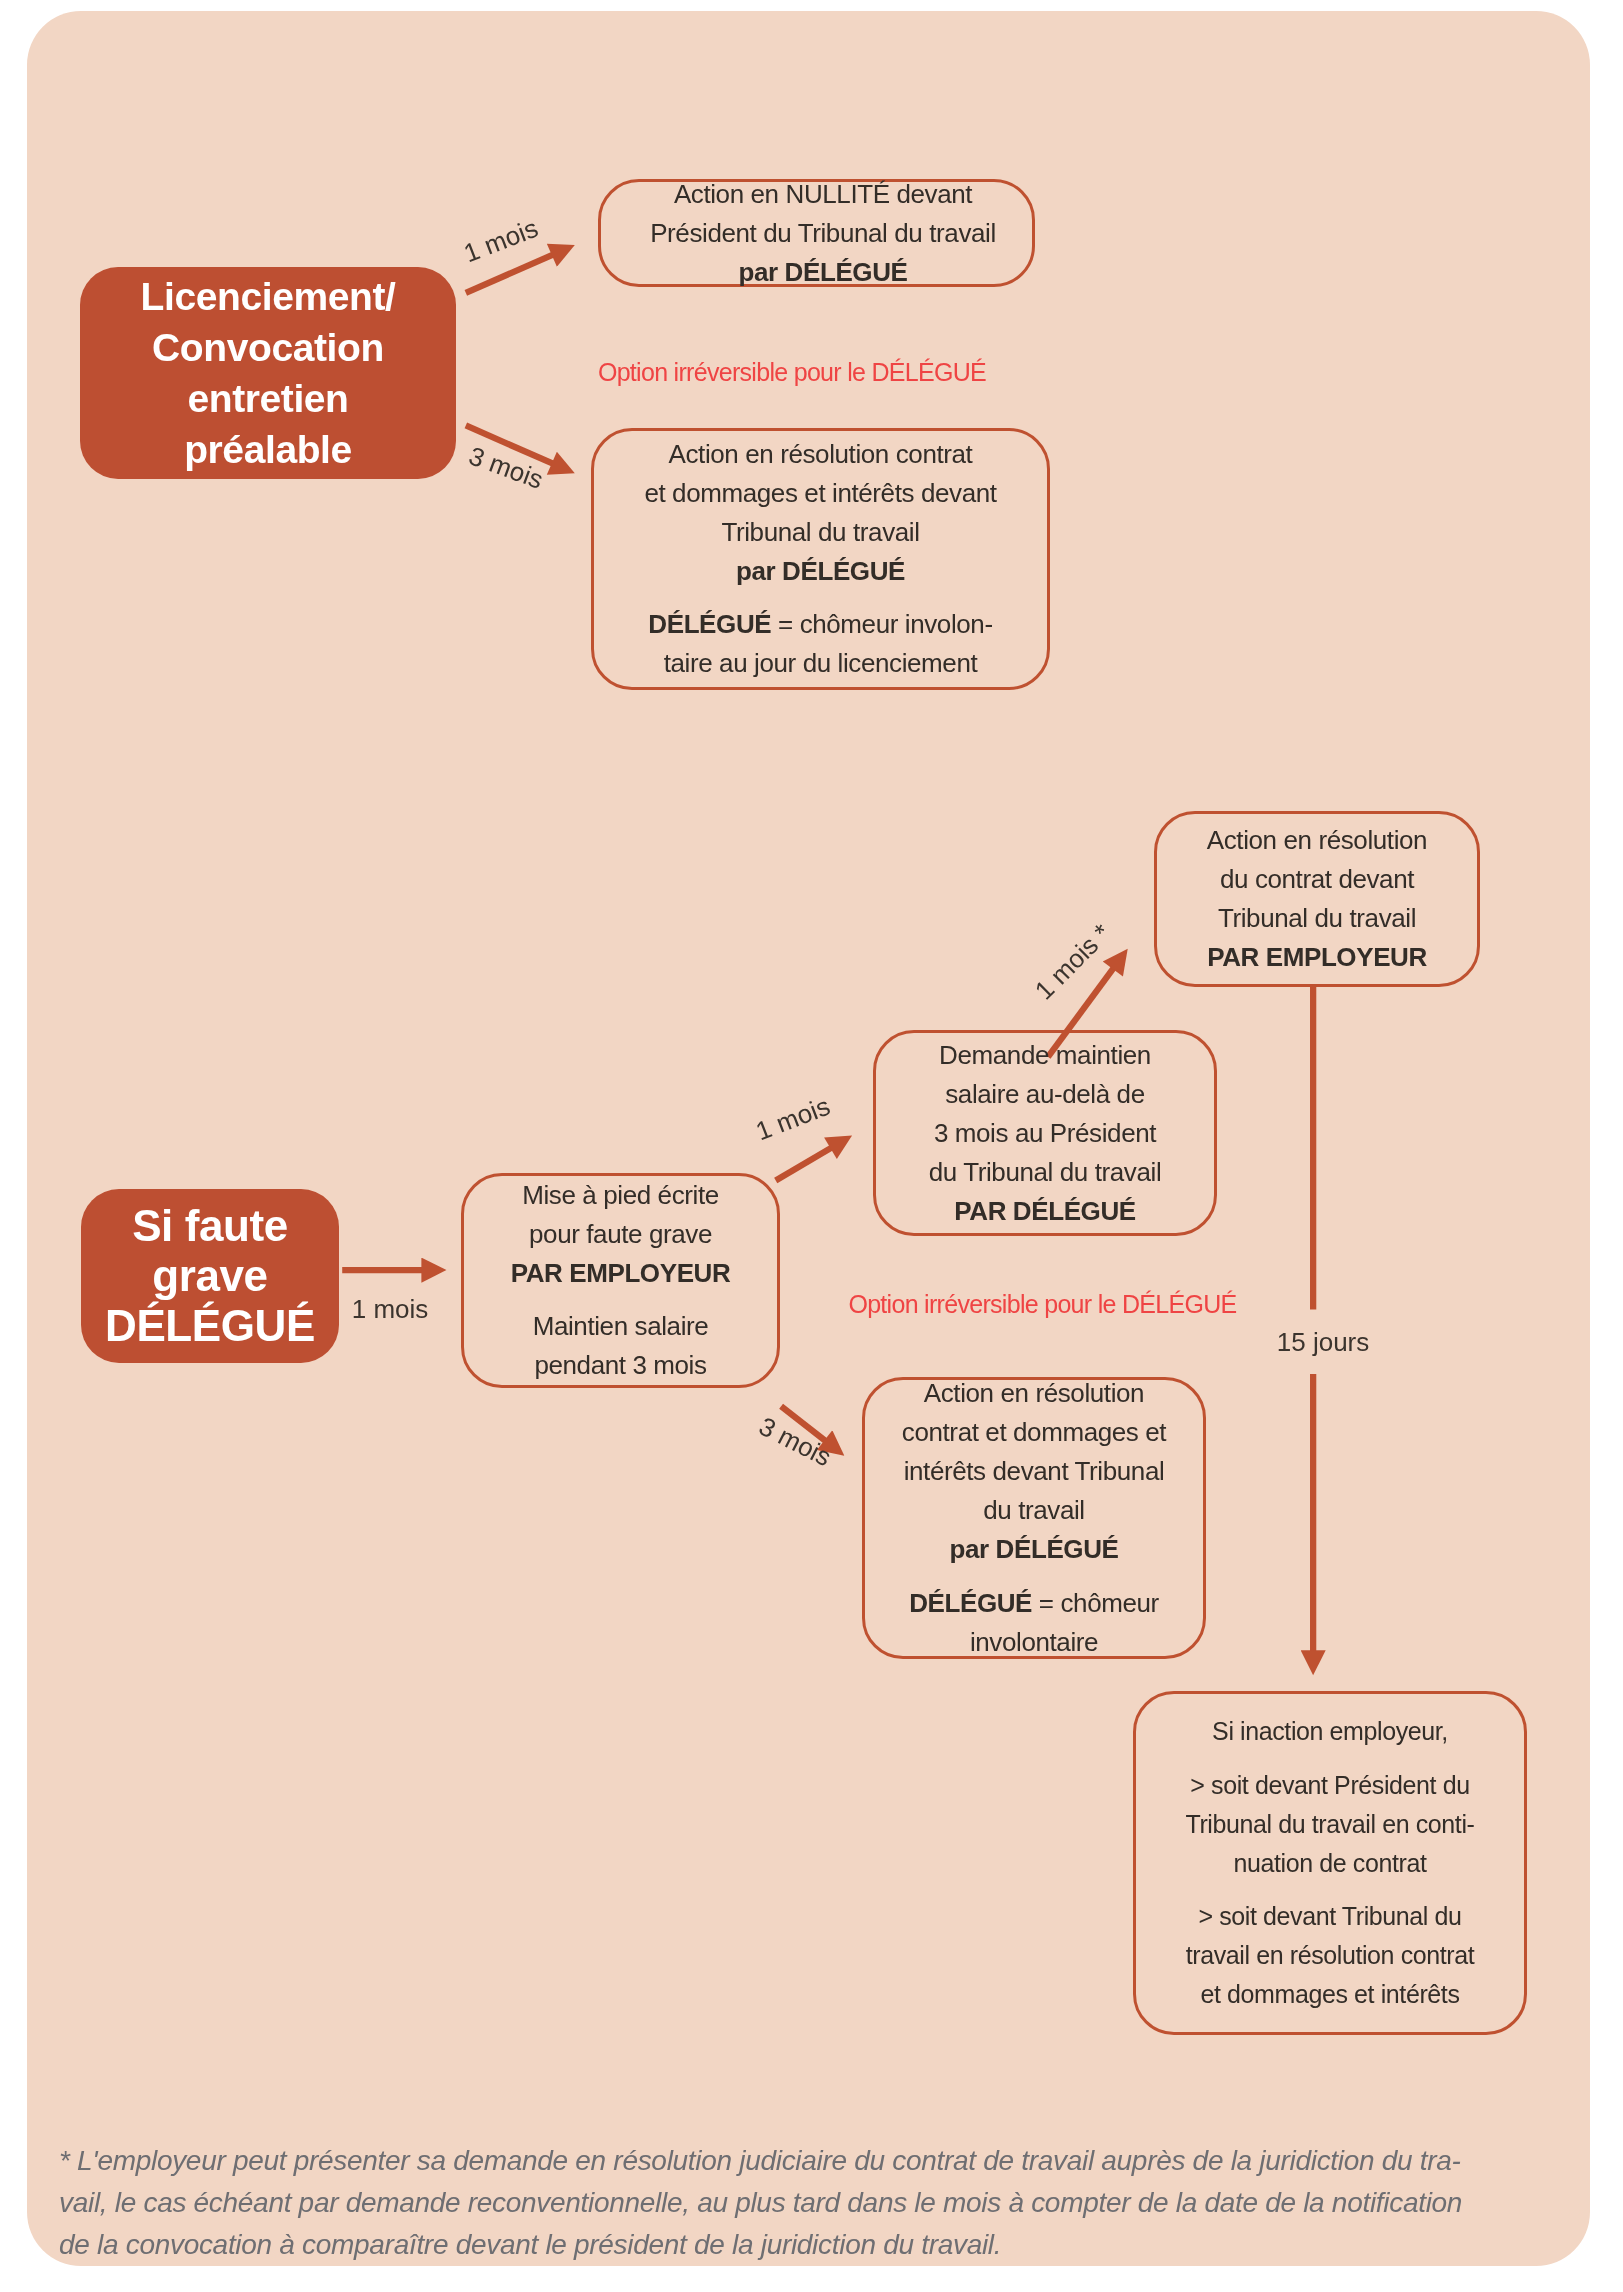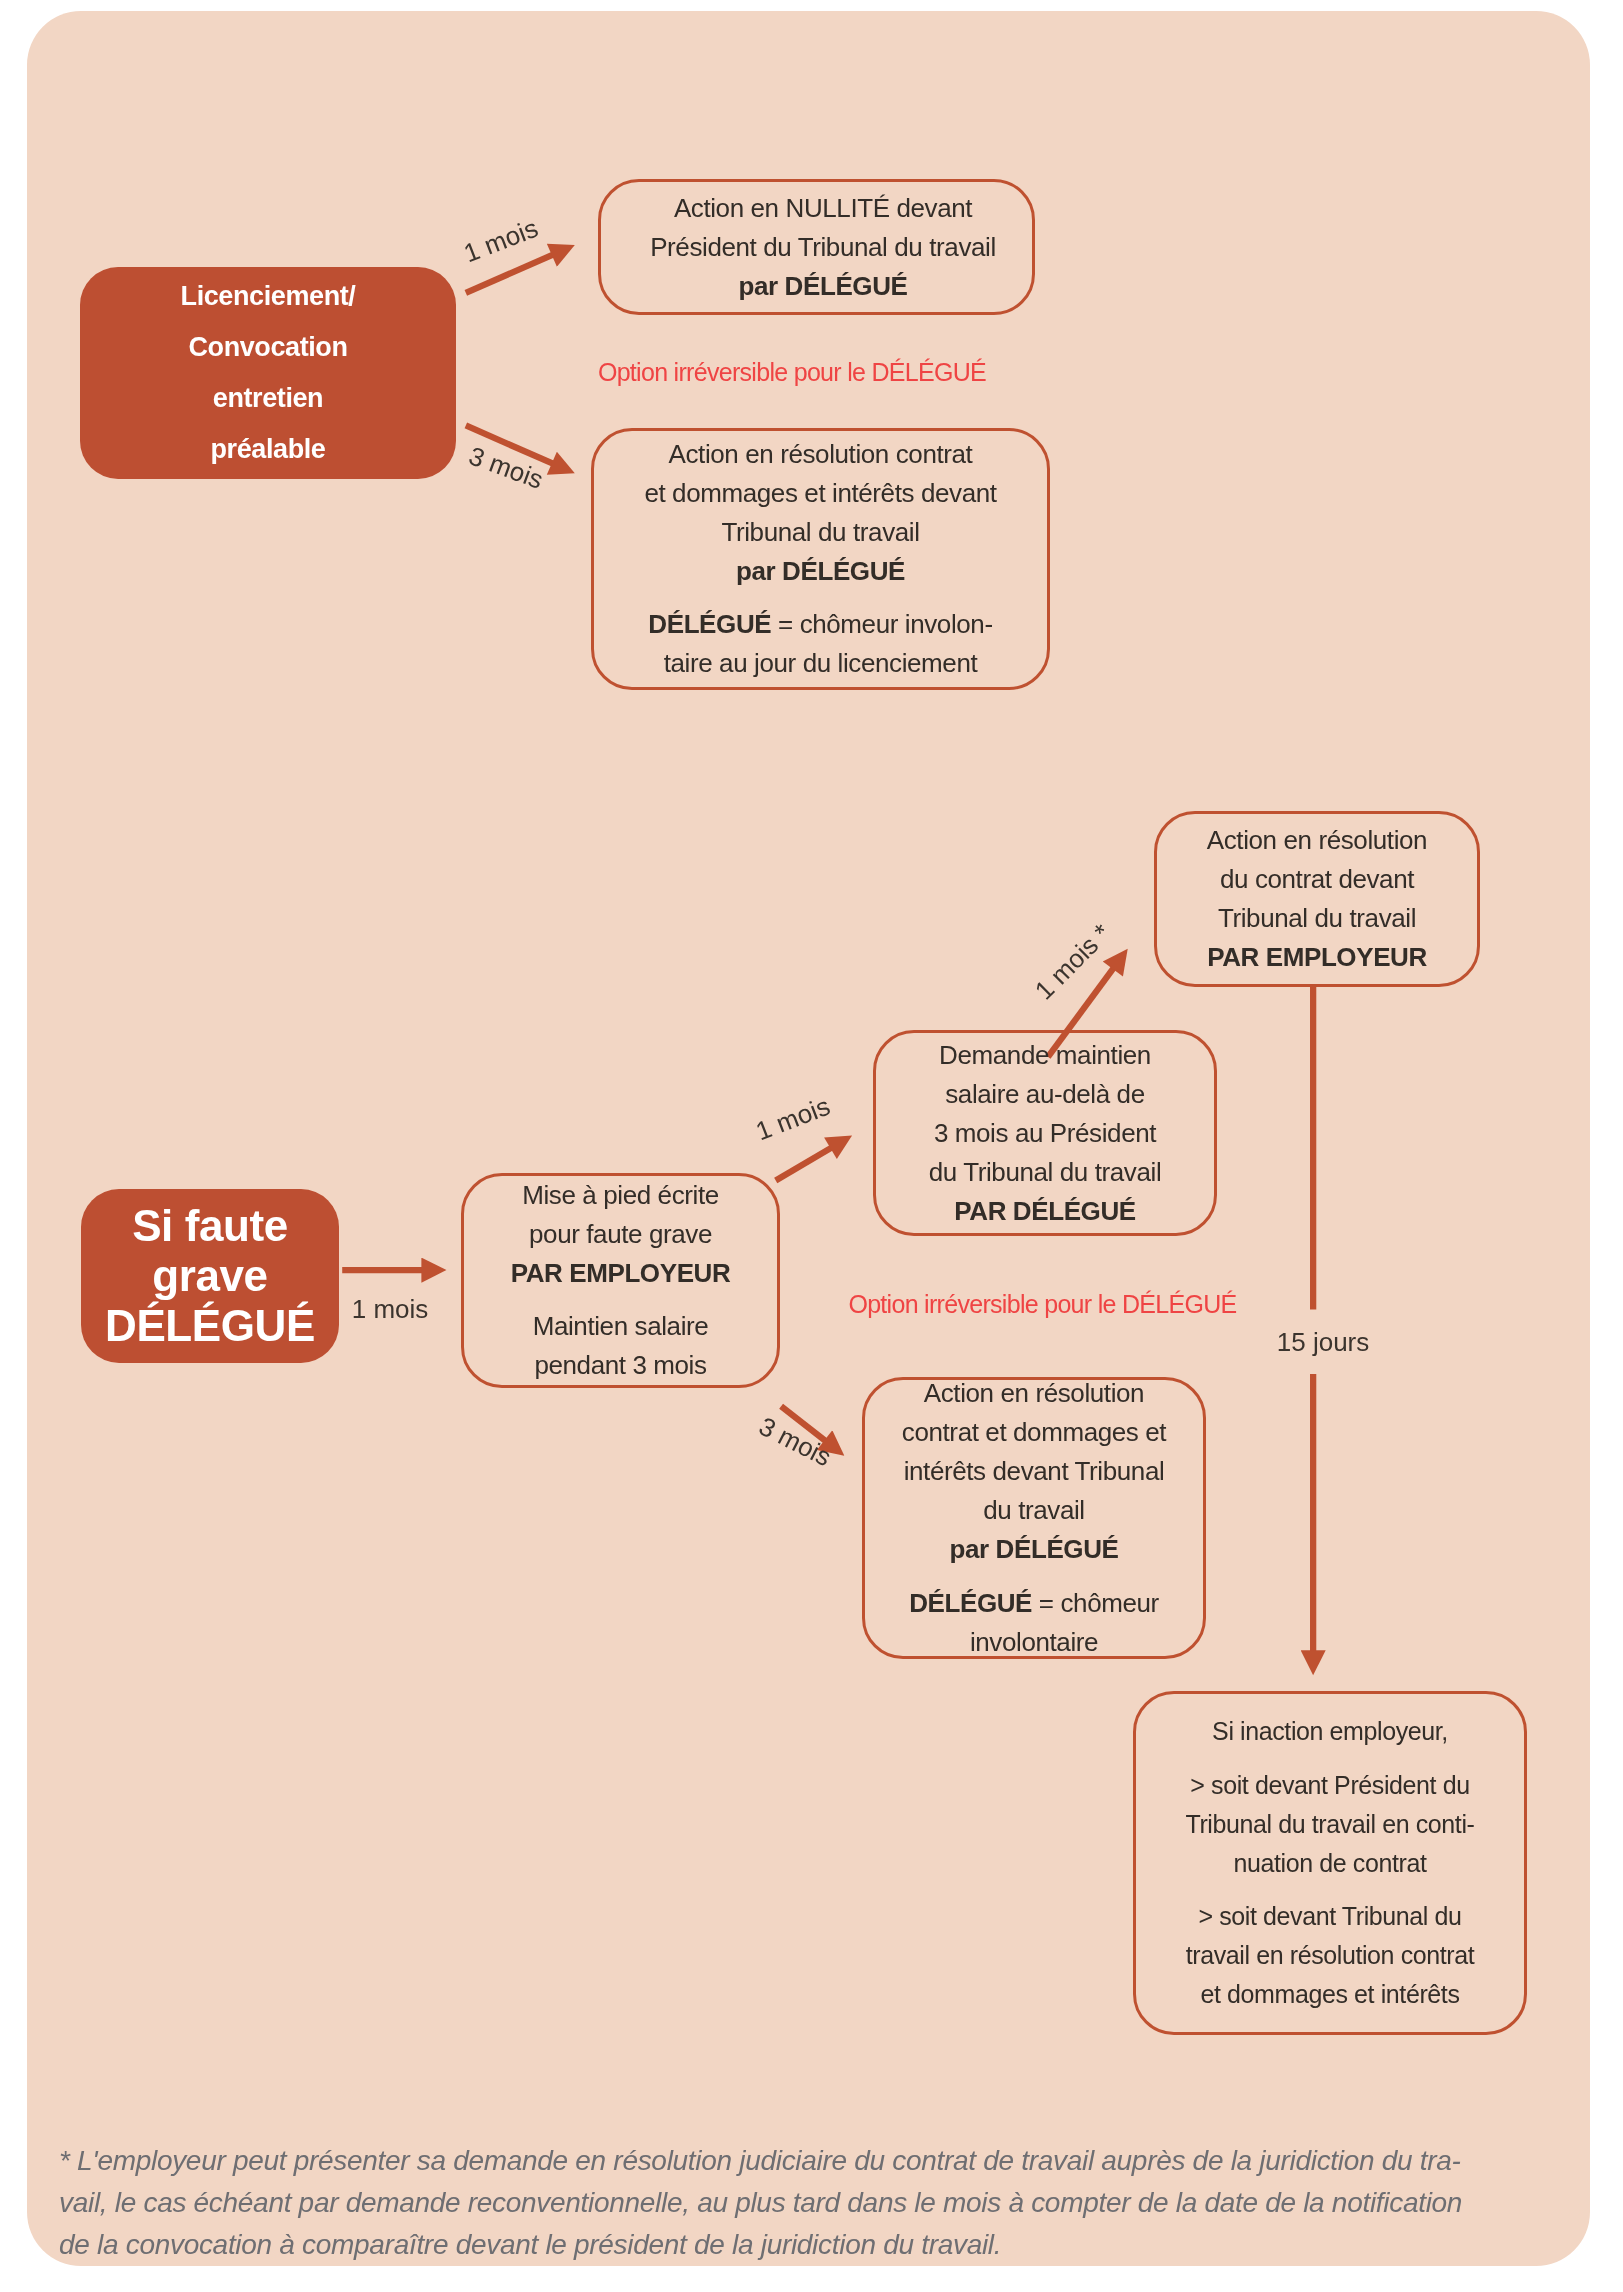--- a/index.html
+++ b/index.html
@@ -6,21 +6,21 @@
   .page{position:relative;width:1624px;height:2293px;background:#ffffff;overflow:hidden;
         font-family:"Liberation Sans","DejaVu Sans",sans-serif;}
   .card{position:absolute;left:27px;top:10.7px;width:1563px;height:2255px;
         background:#f2d6c4;border-radius:54px;}
   .arrows{position:absolute;left:0;top:0;width:1624px;height:2293px;pointer-events:none;}
   .fbox{position:absolute;background:#bd4f32;color:#ffffff;border-radius:38px;
         display:flex;flex-direction:column;justify-content:center;text-align:center;}
   .obox{position:absolute;border:3.6px solid #bf5130;border-radius:41px;color:#332d28;
         display:flex;flex-direction:column;justify-content:center;text-align:center;box-sizing:border-box;}
   .ln{font-size:26px;line-height:39px;letter-spacing:-0.4px;}
-  .t1 .ln{font-size:27px;line-height:51px;font-weight:bold;}
+  .t1 .ln{font-size:39px;line-height:51px;font-weight:bold;}
   .t2 .ln{font-size:44px;line-height:50px;font-weight:bold;}
   .sm .ln{font-size:25px;line-height:39px;}
   .b{font-weight:bold;}
   .gap{margin-top:14.3px;}
   .pre{white-space:pre-line;}
   .opt{position:absolute;font-weight:normal;font-size:25px;letter-spacing:-0.7px;
        color:#ef4444;text-align:center;}
   .lbl{position:absolute;font-size:26px;color:#3b342e;white-space:nowrap;
        transform:translate(-50%,-50%);}
   .foot{position:absolute;font-style:italic;font-size:28px;line-height:42px;
@@ -48,21 +48,21 @@
     <path d="M1466 1534 L1466 1862" stroke="#bf5130" stroke-width="7" fill="none" marker-end="url(#ah)"></path>
   </svg>
 
   <div class="fbox t1" style="left:80px;top:267px;width:376px;height:212px;">
     <div class="ln">Licenciement/</div>
     <div class="ln">Convocation</div>
     <div class="ln">entretien</div>
     <div class="ln">préalable</div>
   </div>
 
-  <div class="obox" style="left:598px;top:179px;width:437px;height:136px;padding-left:13px;">
+  <div class="obox" style="left:598px;top:179px;width:437px;height:108px;padding-left:13px;">
     <div class="ln">Action en NULLITÉ devant</div>
     <div class="ln">Président du Tribunal du travail</div>
     <div class="ln b">par DÉLÉGUÉ</div>
   </div>
 
   <div class="opt" style="left:550px;top:358px;width:484px;">Option irréversible pour le DÉLÉGUÉ</div>
 
   <div class="obox" style="left:591px;top:428px;width:459px;height:262px;">
     <div class="ln">Action en résolution contrat</div>
     <div class="ln">et dommages et intérêts devant</div>

